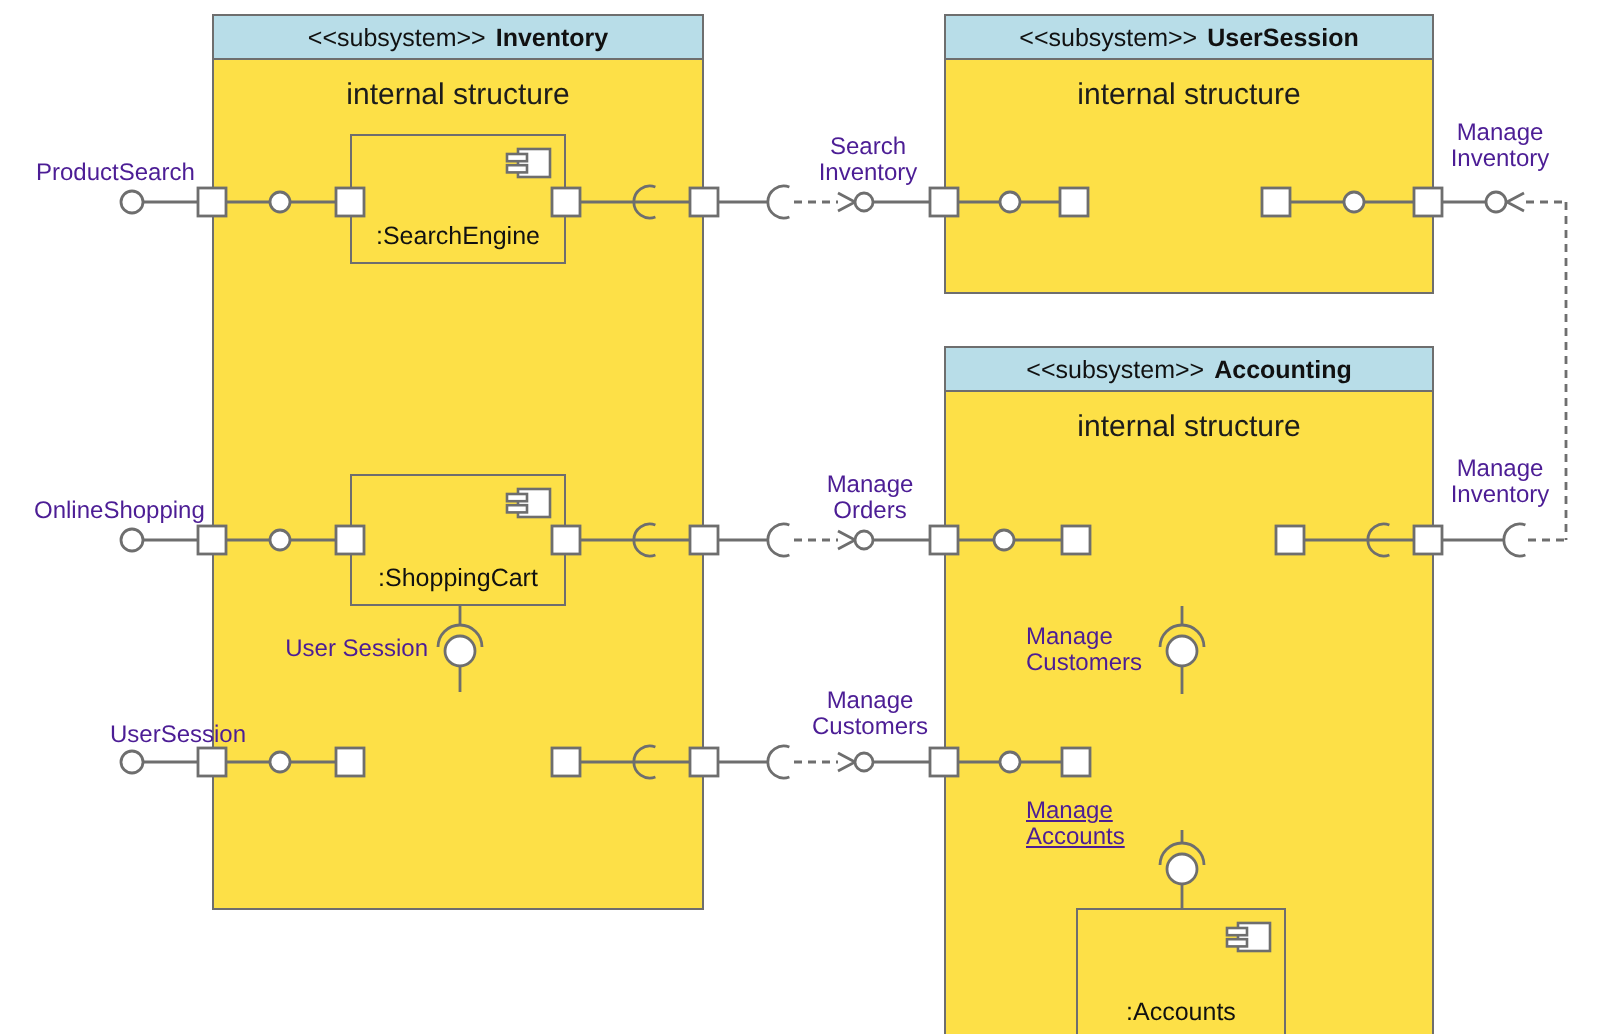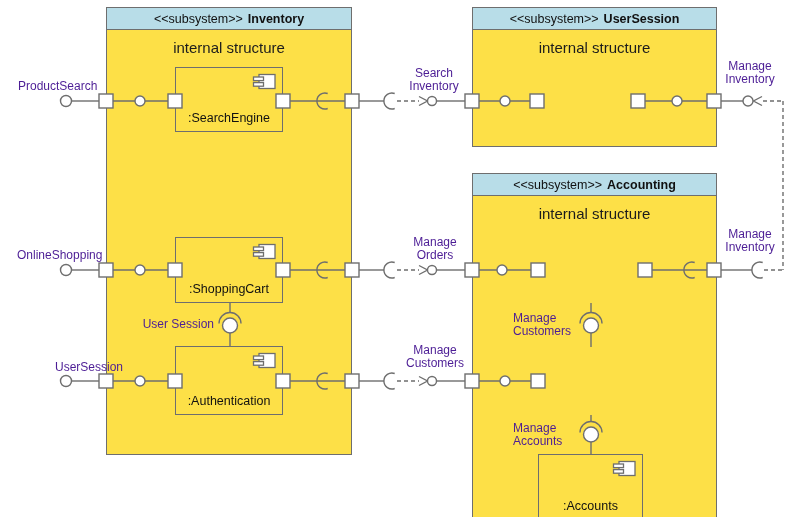--- a/index.html
+++ b/index.html
@@ -61,28 +61,20 @@
 
   <div class="box component" style="left:175px;top:237px;width:108px;height:66px;">
     <svg class="comp-icon" width="26" height="20" viewBox="0 0 26 20">
         <rect x="8" y="2.5" width="16" height="14"></rect>
         <rect x="2.5" y="5" width="10" height="3.6"></rect>
         <rect x="2.5" y="10.6" width="10" height="3.6"></rect>
       </svg>
     <div class="comp-name">:ShoppingCart</div>
   </div>
 
-  <div class="box component" style="left:175px;top:346px;width:108px;height:69px;">
-    <svg class="comp-icon" width="26" height="20" viewBox="0 0 26 20">
-        <rect x="8" y="2.5" width="16" height="14"></rect>
-        <rect x="2.5" y="5" width="10" height="3.6"></rect>
-        <rect x="2.5" y="10.6" width="10" height="3.6"></rect>
-      </svg>
-    <div class="comp-name">:Authentication</div>
-  </div>
 
 
 
 
   <div class="box component" style="left:538px;top:454px;width:105px;height:72px;">
     <svg class="comp-icon" width="26" height="20" viewBox="0 0 26 20">
         <rect x="8" y="2.5" width="16" height="14"></rect>
         <rect x="2.5" y="5" width="10" height="3.6"></rect>
         <rect x="2.5" y="10.6" width="10" height="3.6"></rect>
       </svg>
@@ -202,15 +194,15 @@
 
   <div class="lbl wrap" style="left:403px;top:67px;width:62px;">Search Inventory</div>
   <div class="lbl wrap" style="left:404px;top:236px;width:62px;">Manage Orders</div>
   <div class="lbl wrap" style="left:402px;top:344px;width:66px;">Manage Customers</div>
 
   <div class="lbl wrap" style="left:718px;top:60px;width:64px;">Manage Inventory</div>
   <div class="lbl wrap" style="left:718px;top:228px;width:64px;">Manage Inventory</div>
 
   <div class="lbl right" style="left:140px;top:318px;width:74px;">User Session</div>
   <div class="lbl wrap-left" style="left:513px;top:312px;width:62px;">Manage Customers</div>
-  <div class="lbl wrap-left" style="left:513px;top:422px;width:62px;">Manage Accounts</div>
+  <div class="lbl wrap-left" style="left:513px;top:399px;width:62px;text-decoration:underline;">Manage Accounts</div>
 
 </div>
 
 </body></html>

